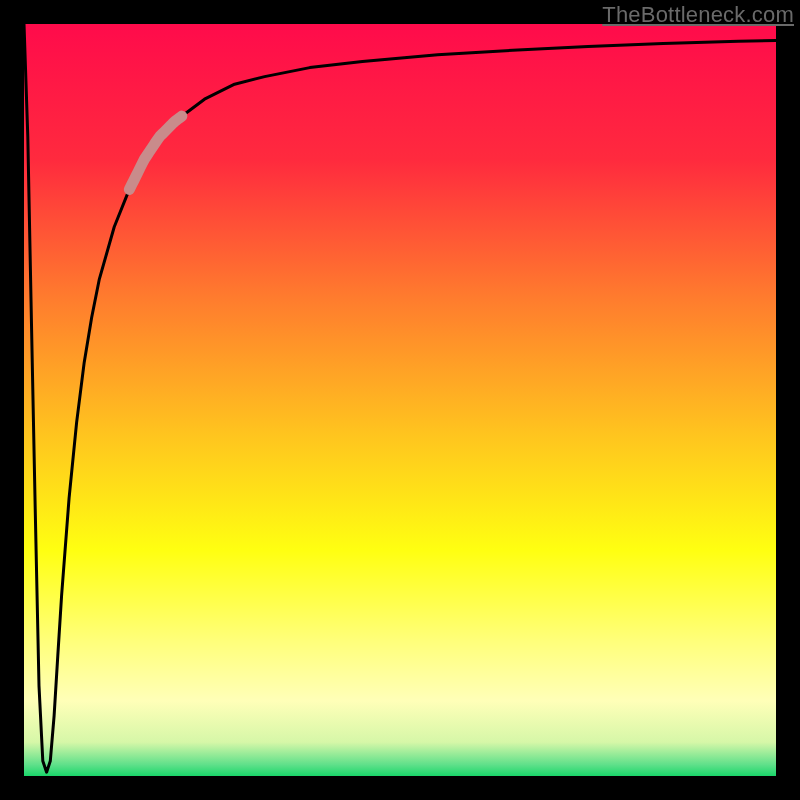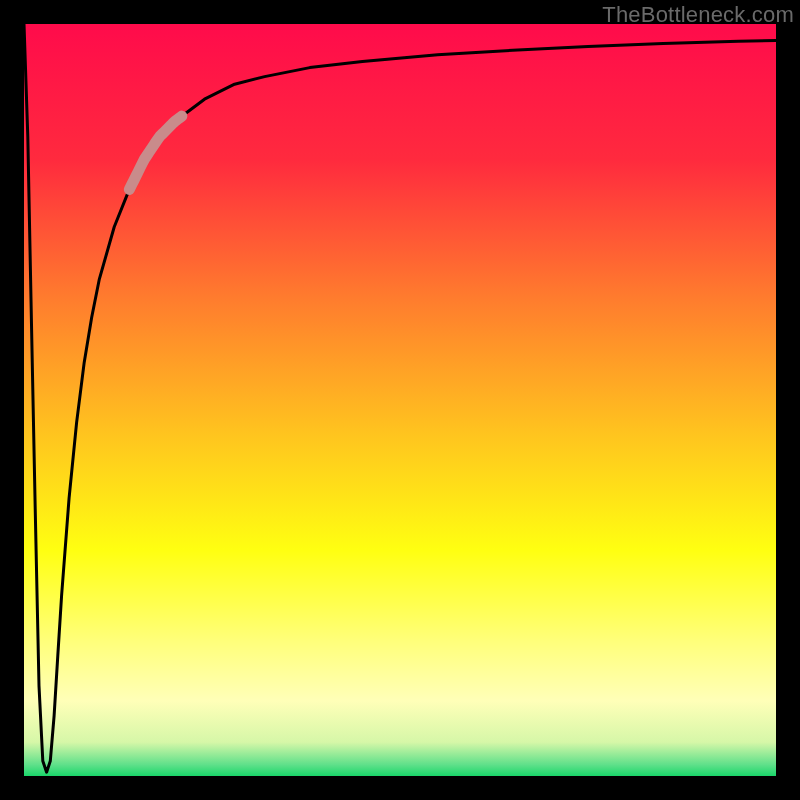--- a/index.html
+++ b/index.html
@@ -40,20 +40,21 @@
   }
   .attribution {
     position: absolute;
     top: 2px;
     right: 6px;
     color: #6a6a6a;
     font-size: 22px;
     letter-spacing: 0.2px;
     font-weight: 400;
     user-select: none;
+    text-decoration: underline;
   }
 </style>
 </head>
 <body>
 
 <div class="frame">
 
   <div class="plot-area">
 
     <svg class="gradient-bg" viewBox="0 0 752 752" preserveAspectRatio="none">

